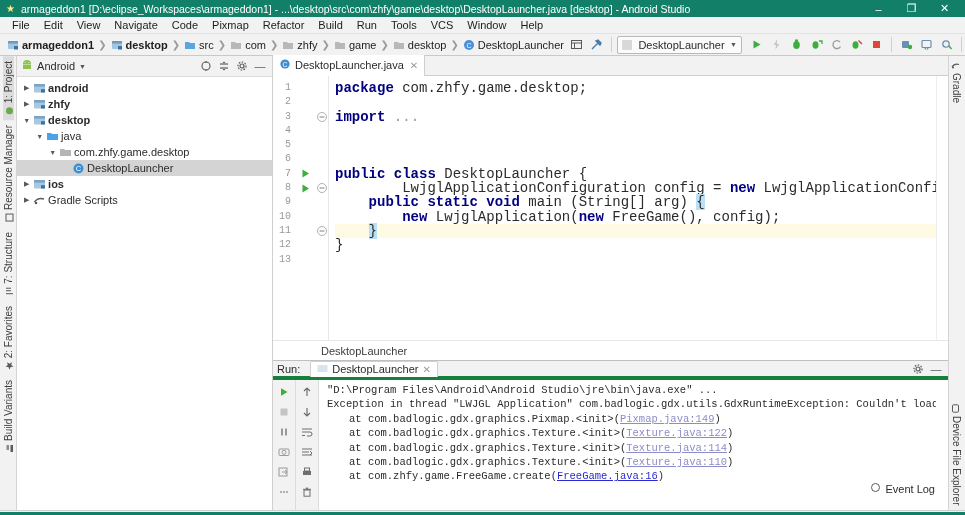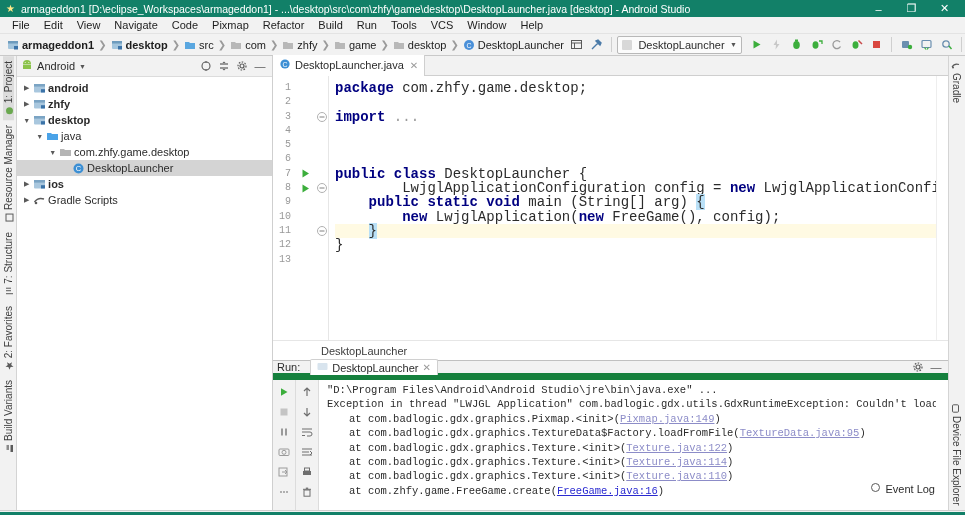--- a/index.html
+++ b/index.html
@@ -112,21 +112,21 @@
   .fold { color:#9a9a9a; }
   .brace-hl { background:#b9e0f7; }
   .editor-right { width:12px; flex:0 0 auto; background:#ffffff; border-left:1px solid #eee;}
   .status-crumb { height:20px; display:flex; align-items:center; padding-left:48px;
      font-size:11px; color:#3c3c3c; border-top:1px solid #e6e6e6; background:#ffffff;}
 
   
   #runpanel { height:150px; background:#ffffff; display:flex; flex-direction:column;
      border-top:1px solid #c0c0c0;}
   .run-head { height:19px; background:#f2f2f2; display:flex; align-items:center;
-     padding:0 4px; border-bottom:7px solid #15803d;}
+     padding:0 4px; border-bottom:4px solid #15803d;}
   .run-head .rh-title { font-size:11px; margin-right:10px;}
   .runtab { display:flex; align-items:center; gap:4px; padding:1px 6px; font-size:11px;
      background:#ffffff; border:1px solid #d0d0d0; border-bottom:none; border-radius:2px 2px 0 0;}
   .runtab .x { color:#9a9a9a; font-size:10px;}
   .run-head .rh-actions { margin-left:auto; display:flex; gap:2px;}
   .run-body { flex:1 1 auto; display:flex; overflow:hidden; }
   .run-tools { width:46px; flex:0 0 auto; display:flex; background:#f2f2f2;
      border-right:1px solid #dcdcdc; }
   .run-tools .col { width:23px; display:flex; flex-direction:column; align-items:center;
      padding-top:3px; gap:3px;}
@@ -729,21 +729,20 @@
                   <rect x="4.8" y="1.6" width="2.4" height="1.3" fill="#6e6e6e"></rect>
                 </svg>
             </div>
           </div>
         </div>
 
         <div class="console mono" id="console-out">
             <div class="cl" style="padding-left: 0px;">"D:\Program Files\Android\Android Studio\jre\bin\java.exe" ...</div>
             <div class="cl" style="padding-left: 0px;">Exception in thread "LWJGL Application" com.badlogic.gdx.utils.GdxRuntimeException: Couldn't load file: badlogic.jpg</div>
             <div class="cl" style="padding-left: 22px;">at com.badlogic.gdx.graphics.Pixmap.&lt;init&gt;(<span class="lnk">Pixmap.java:149</span>)</div>
-            <div class="cl" style="padding-left: 22px;">at com.badlogic.gdx.graphics.TextureData$Factory.loadFromFile(<span class="lnk">TextureData.java:95</span>)</div>
             <div class="cl" style="padding-left: 22px;">at com.badlogic.gdx.graphics.Texture.&lt;init&gt;(<span class="lnk">Texture.java:122</span>)</div>
             <div class="cl" style="padding-left: 22px;">at com.badlogic.gdx.graphics.Texture.&lt;init&gt;(<span class="lnk">Texture.java:114</span>)</div>
             <div class="cl" style="padding-left: 22px;">at com.badlogic.gdx.graphics.Texture.&lt;init&gt;(<span class="lnk">Texture.java:110</span>)</div>
             <div class="cl" style="padding-left: 22px;">at com.zhfy.game.FreeGame.create(<span class="lnk blue">FreeGame.java:16</span>)</div>
           </div>
         <div class="console-right"></div>
       </div>
     </div>
   </div>
 

